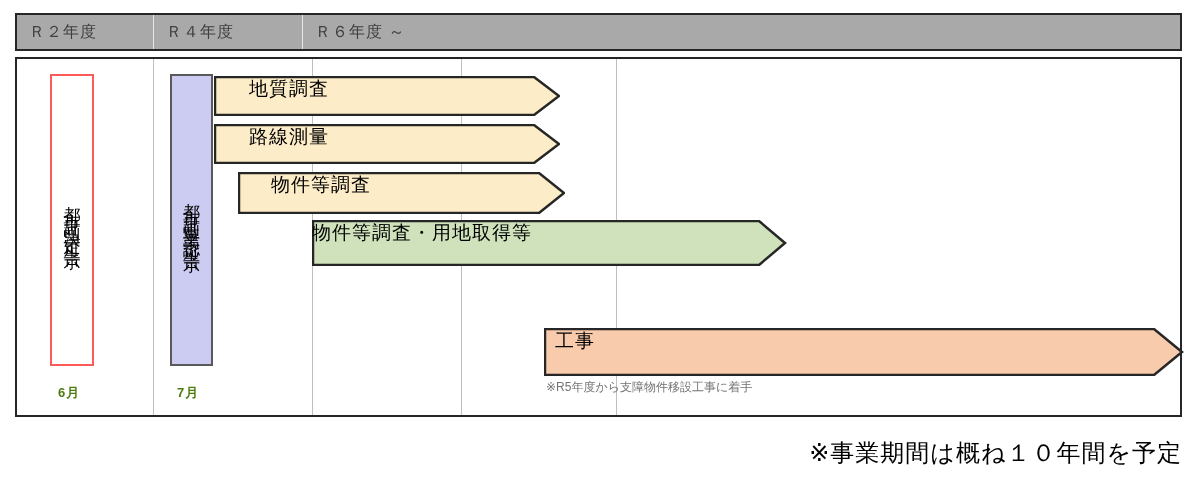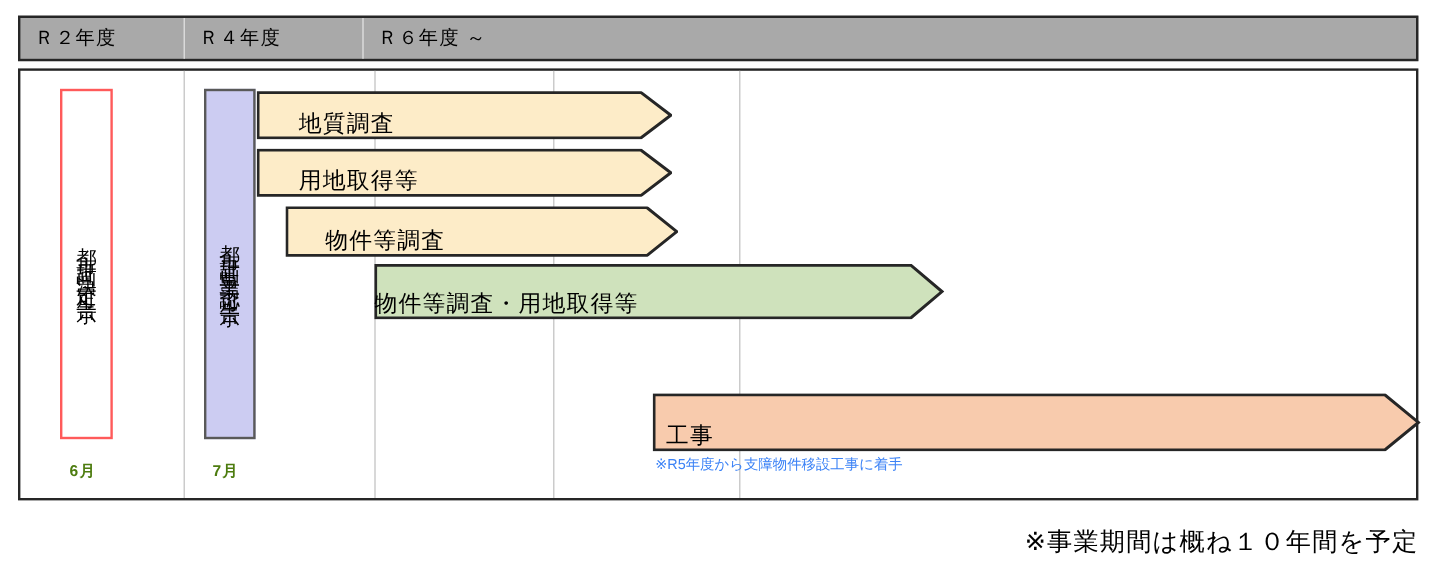--- a/index.html
+++ b/index.html
@@ -25,21 +25,21 @@
     background: #a9a9a9;
     border: 2px solid #262626;
     box-sizing: border-box;
     display: flex;
   }
   .year-cell {
     position: relative;
     box-sizing: border-box;
     display: flex;
     align-items: center;
-    color: #000000;
+    color: #404040;
     font-size: 16px;
     letter-spacing: 1px;
     padding-left: 12px;
     border-right: 1px solid #e6e6e6;
   }
   .year-cell:last-child { border-right: none; }
 
   
   .plot-frame {
     position: absolute;
@@ -87,51 +87,51 @@
     font-weight: bold;
     color: #4d7c0f;
     letter-spacing: 1px;
   }
 
   
   .bar {
     position: absolute;
     box-sizing: border-box;
     display: flex;
-    align-items: flex-end;
+    align-items: flex-start;
     color: #000000;
     font-size: 19px;
     letter-spacing: 1px;
   }
   .bar .bar-label {
     position: relative;
     z-index: 2;
     white-space: nowrap;
   }
   .bar-shape {
     position: absolute;
     left: 0; top: 0; right: 0; bottom: 0;
     z-index: 1;
   }
   .bar-shape svg { display: block; width: 100%; height: 100%; }
 
   .bar-note {
     position: absolute;
     font-size: 12px;
-    color: #3b82f6;
+    color: #737373;
     letter-spacing: 0px;
     white-space: nowrap;
   }
 
   
   .footer-note {
     position: absolute;
     right: 18px;
     top: 437px;
-    font-size: 21px;
+    font-size: 24px;
     color: #000000;
     letter-spacing: 1px;
     white-space: nowrap;
   }
 </style>
 </head>
 <body>
 
 <div class="year-header">
   <div class="year-cell" style="width:137px">
@@ -170,21 +170,21 @@
     </span>
     <span class="bar-label" style="margin-left:35px">地質調査</span>
   </div>
 
   <div class="bar" style="left:197px; top:65px; width:346px; height:40px;">
     <span class="bar-shape">
       <svg viewBox="0 0 346 40" preserveAspectRatio="none">
         <polygon points="1,1 320,1 345,20 320,39 1,39" fill="#fdecc8" stroke="#262626" stroke-width="2.5"></polygon>
       </svg>
     </span>
-    <span class="bar-label" style="margin-left:35px">用地取得等</span>
+    <span class="bar-label" style="margin-left:35px">路線測量</span>
   </div>
 
   <div class="bar" style="left:221px; top:113px; width:327px; height:42px;">
     <span class="bar-shape">
       <svg viewBox="0 0 327 42" preserveAspectRatio="none">
         <polygon points="1,1 301,1 326,21 301,41 1,41" fill="#fdecc8" stroke="#262626" stroke-width="2.5"></polygon>
       </svg>
     </span>
     <span class="bar-label" style="margin-left:33px">物件等調査</span>
   </div>

